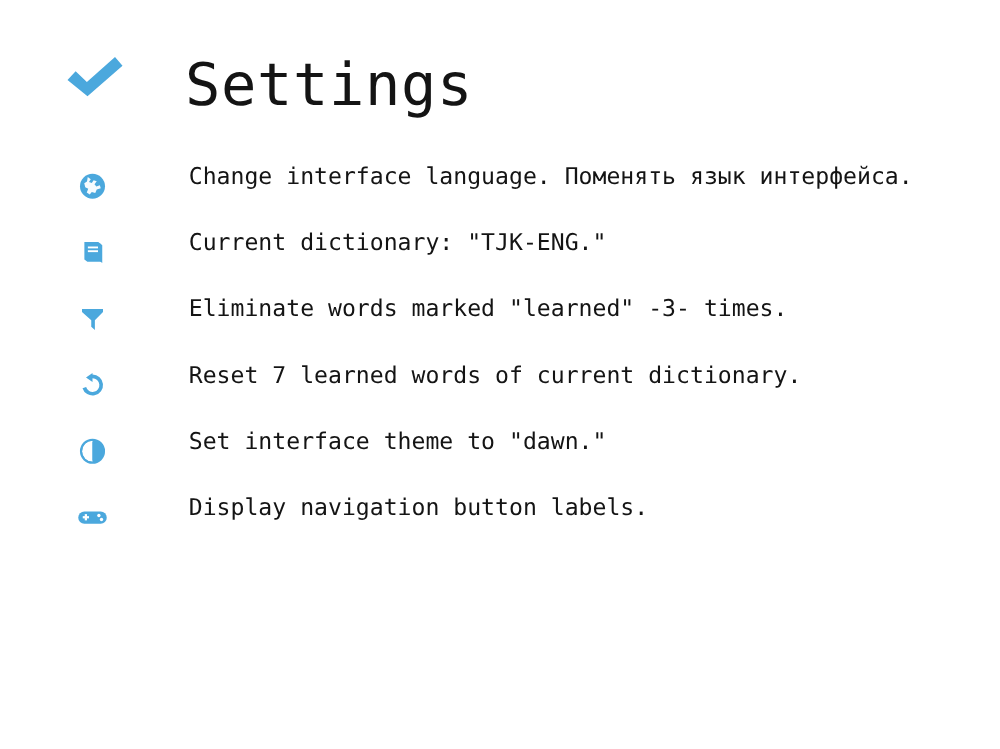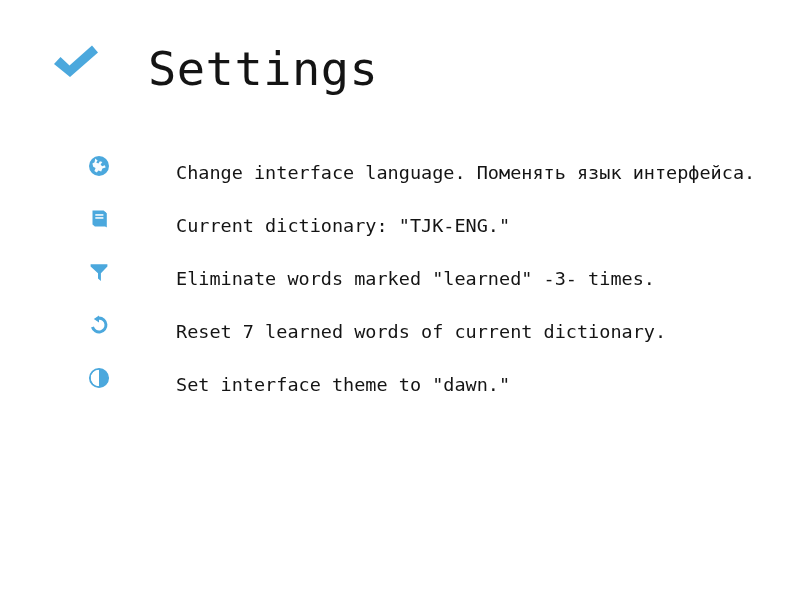--- a/index.html
+++ b/index.html
@@ -58,22 +58,21 @@
   
   .settings-list {
     position: absolute;
     left: 0;
     top: 131px;
     width: 800px;
   }
   .setting-row {
     height: 53px;
     display: flex;
-    align-items: flex-end;
-    padding-left: 25px;
+    align-items: flex-start;
   }
   .row-icon {
     width: 44px;
     min-width: 44px;
     height: 36px;
     margin-left: 52px;
     display: flex;
     align-items: center;
     justify-content: center;
     flex: none;
@@ -152,15 +151,27 @@
           <circle cx="12" cy="12" r="9.2" fill="#4BA8DD"></circle>
           <path d="M12 3.6 a8.4 8.4 0 0 0 0 16.8 Z" fill="#FFFFFF"></path>
           <path d="M12 5.2 a6.8 6.8 0 0 0 0 13.6 Z" fill="#4BA8DD" opacity="0"></path>
           <path d="M12 4.6 a7.4 7.4 0 0 1 0 14.8 Z" fill="#4BA8DD"></path>
           <circle cx="12" cy="12" r="9.2" fill="none" stroke="#4BA8DD" stroke-width="1.7"></circle>
         </svg>
       </span>
       <span class="row-label">Set interface theme to "dawn."</span>
     </div>
 
+    <div class="setting-row">
+      <span class="row-icon">
+        <svg width="26" height="24" viewBox="0 0 26 24" aria-hidden="true">
+          <rect x="1.6" y="7.2" width="22.8" height="9.8" rx="4.9" fill="#4BA8DD"></rect>
+          <rect x="5.2" y="10.9" width="5.0" height="1.8" fill="#FFFFFF"></rect>
+          <rect x="6.8" y="9.3" width="1.8" height="5.0" fill="#FFFFFF"></rect>
+          <circle cx="18.1" cy="10.4" r="1.35" fill="#FFFFFF"></circle>
+          <circle cx="20.2" cy="13.6" r="1.35" fill="#FFFFFF"></circle>
+        </svg>
+      </span>
+      <span class="row-label">Display navigation button labels.</span>
+    </div>
 
   </div>
 </div>
 
 </body></html>

